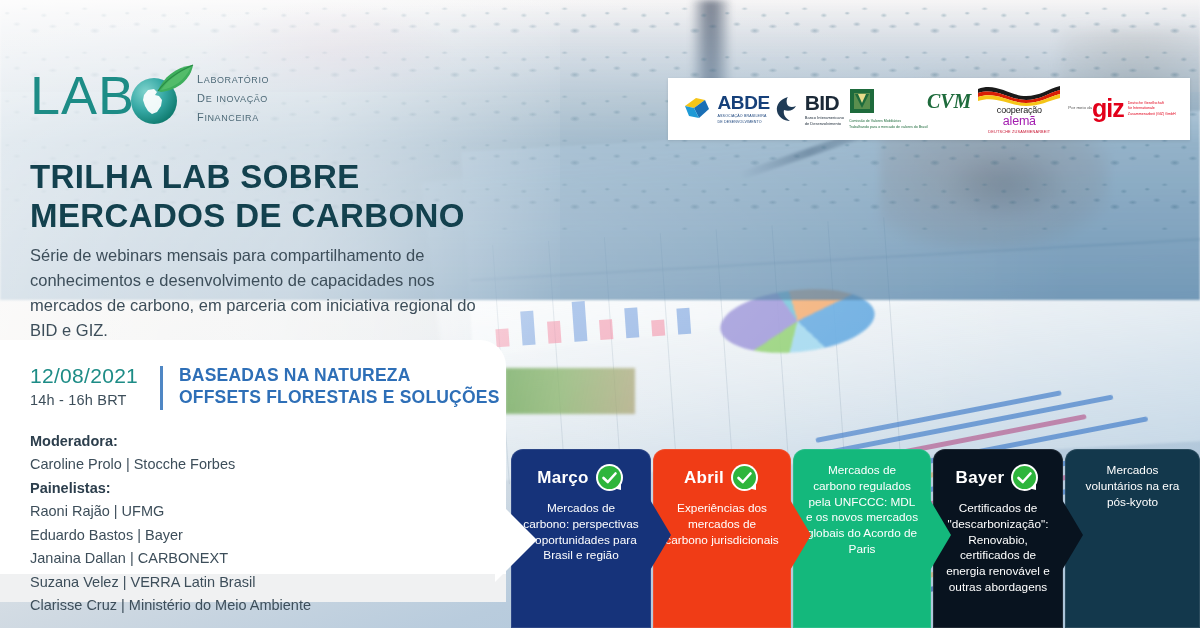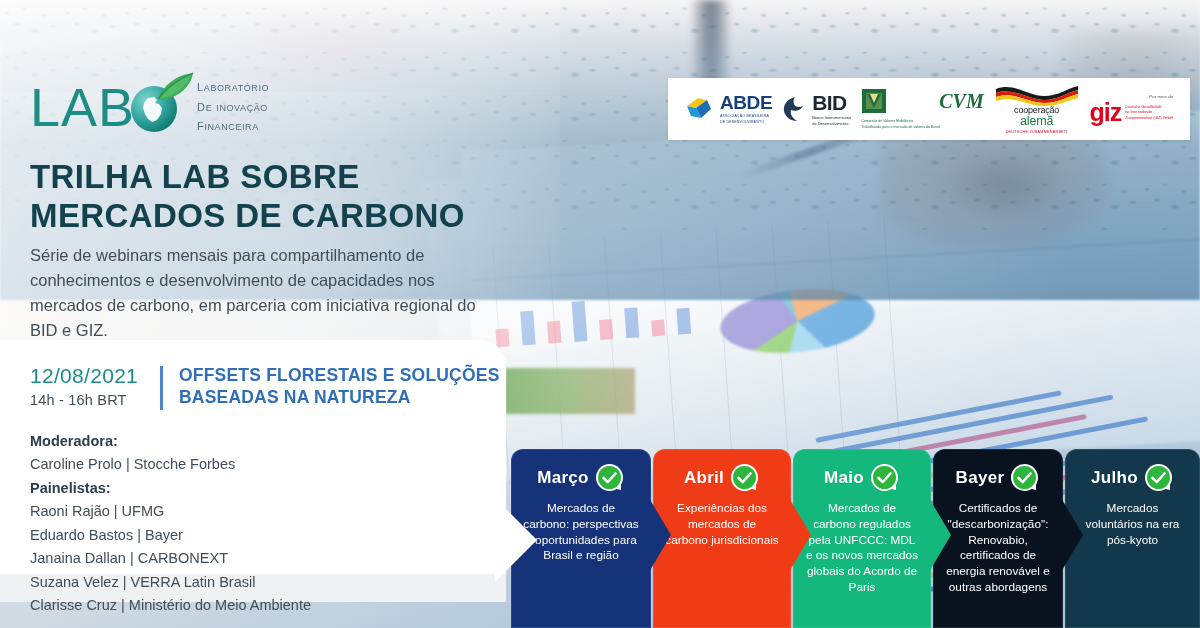--- a/index.html
+++ b/index.html
@@ -137,21 +137,21 @@
     inset: 0;
     background: radial-gradient(ellipse at 30% 40%, rgba(255,255,255,.35), rgba(255,255,255,0) 60%);
   }
   
   .bg-leftfade {
     top: 0; left: 0; width: 560px; height: 360px;
     background: linear-gradient(100deg, rgba(255,255,255,.72) 0%, rgba(255,255,255,.48) 55%, rgba(255,255,255,0) 100%);
   }
 
   
-  .logo-block { position: absolute; left: 30px; top: 68px; display: flex; align-items: flex-end; height: 66px; }
+  .logo-block { position: absolute; left: 30px; top: 68px; display: flex; align-items: flex-start; height: 66px; }
   .logo-lab {
     font-family: "Liberation Sans", sans-serif;
     font-size: 54px; font-weight: 400; letter-spacing: 1px;
     color: #1d8c86; line-height: 1;
   }
   .logo-globe { position: relative; width: 58px; height: 58px; margin-left: -6px; }
   .logo-globe .sphere {
     position: absolute; left: 2px; top: 10px; width: 46px; height: 46px; border-radius: 50%;
     background: radial-gradient(circle at 32% 30%, #7fd3cd 0%, #35a8a4 42%, #0f7a6e 78%, #0a5f56 100%);
   }
@@ -188,24 +188,24 @@
 
   .cvm { gap: 4px; flex-direction: column; align-items: flex-start; }
   .cvm .row { display: flex; align-items: center; gap: 4px; }
   .cvm .mark { width: 26px; height: 26px; }
   .cvm .big { font-size: 20px; font-style: italic; font-weight: bold; color: #1e6b3c; font-family: "Liberation Serif", serif; line-height: 1; margin-left: 48px; }
   .cvm .sub { font-size: 3.6px; color: #1e6b3c; line-height: 1.6; margin-top: 1px; }
 
   .coop { flex-direction: column; align-items: center; gap: 0; }
   .coop .flag { width: 86px; height: 22px; }
   .coop .l1 { font-size: 9px; color: #1b1b1b; line-height: 1.05; letter-spacing: -.2px; }
-  .coop .l2 { font-size: 12.5px; color: #15803d; line-height: 1.05; letter-spacing: -.2px; }
+  .coop .l2 { font-size: 12.5px; color: #a21caf; line-height: 1.05; letter-spacing: -.2px; }
   .coop .l3 { font-size: 3.8px; color: #c8102e; letter-spacing: .2px; margin-top: 2px; }
 
-  .giz { flex-direction: column; align-items: flex-end; }
+  .giz { align-items: center; }
   .giz .pre { font-size: 4.4px; color: #555; margin-bottom: 3px; margin-left: 1px; }
   .giz .row { display: flex; align-items: center; gap: 4px; }
   .giz .big { font-size: 25px; font-weight: bold; color: #e2001a; line-height: .85; letter-spacing: -1px; }
   .giz .sub { font-size: 3.6px; color: #e2001a; line-height: 1.55; }
 
   
   .headline {
     position: absolute; left: 30px; top: 158px; width: 540px;
     font-size: 33px; font-weight: bold; color: #13414e;
     letter-spacing: .4px; line-height: 1.17;
@@ -419,22 +419,22 @@
     <div class="bottom-strip"></div>
   </div>
 
   <div class="date-row">
     <div class="date-col">
       <div class="date-main">12/08/2021</div>
       <div class="date-time">14h - 16h BRT</div>
     </div>
     <div class="date-div"></div>
     <div class="session-title">
+      <div>BASEADAS NA NATUREZA</div>
       <div>OFFSETS FLORESTAIS E SOLUÇÕES</div>
-      <div>BASEADAS NA NATUREZA</div>
     </div>
   </div>
 
   <div class="people">
     <div class="hd">Moderadora:</div>
     <div class="ln">Caroline Prolo | Stocche Forbes</div>
     <div class="hd">Painelistas:</div>
     <div class="ln">Raoni Rajão | UFMG</div>
     <div class="ln">Eduardo Bastos | Bayer</div>
     <div class="ln">Janaina Dallan | CARBONEXT</div>
@@ -463,54 +463,36 @@
   <path d="M26 17 L26 27 L18 25 Z" fill="#ffffff"></path>
   <circle cx="14.5" cy="14.5" r="13.5" fill="#ffffff"></circle>
   <circle cx="14.5" cy="14.5" r="11.5" fill="#2eb53c"></circle>
   <path d="M8.5 15 L12.8 19 L20.5 10.5" stroke="#ffffff" stroke-width="2.6" fill="none" stroke-linecap="round" stroke-linejoin="round"></path>
 </svg>
         </div>
         <div class="mdesc">Experiências dos mercados de carbono jurisdicionais</div>
       </div>
       <div class="arrow" style="left: 789px; background: rgb(240, 60, 22);"></div>
       <div class="mcard" style="left: 793px; width: 138px; background: rgb(20, 184, 124);">
-        <div class="mhead">
-          <span class="mname">Maio</span>
-          <svg class="check" viewBox="0 0 30 30">
-  <path d="M26 17 L26 27 L18 25 Z" fill="#ffffff"></path>
-  <circle cx="14.5" cy="14.5" r="13.5" fill="#ffffff"></circle>
-  <circle cx="14.5" cy="14.5" r="11.5" fill="#2eb53c"></circle>
-  <path d="M8.5 15 L12.8 19 L20.5 10.5" stroke="#ffffff" stroke-width="2.6" fill="none" stroke-linecap="round" stroke-linejoin="round"></path>
-</svg>
-        </div>
         <div class="mdesc">Mercados de carbono regulados pela UNFCCC: MDL e os novos mercados globais do Acordo de Paris</div>
       </div>
       <div class="arrow" style="left: 929px; background: rgb(20, 184, 124);"></div>
       <div class="mcard" style="left: 933px; width: 130px; background: rgb(8, 19, 31);">
         <div class="mhead">
           <span class="mname">Bayer</span>
           <svg class="check" viewBox="0 0 30 30">
   <path d="M26 17 L26 27 L18 25 Z" fill="#ffffff"></path>
   <circle cx="14.5" cy="14.5" r="13.5" fill="#ffffff"></circle>
   <circle cx="14.5" cy="14.5" r="11.5" fill="#2eb53c"></circle>
   <path d="M8.5 15 L12.8 19 L20.5 10.5" stroke="#ffffff" stroke-width="2.6" fill="none" stroke-linecap="round" stroke-linejoin="round"></path>
 </svg>
         </div>
         <div class="mdesc">Certificados de "descarbonização": Renovabio, certificados de energia renovável e outras abordagens</div>
       </div>
       <div class="arrow" style="left: 1061px; background: rgb(8, 19, 31);"></div>
       <div class="mcard" style="left: 1065px; width: 135px; background: rgb(19, 56, 76);">
-        <div class="mhead">
-          <span class="mname">Julho</span>
-          <svg class="check" viewBox="0 0 30 30">
-  <path d="M26 17 L26 27 L18 25 Z" fill="#ffffff"></path>
-  <circle cx="14.5" cy="14.5" r="13.5" fill="#ffffff"></circle>
-  <circle cx="14.5" cy="14.5" r="11.5" fill="#2eb53c"></circle>
-  <path d="M8.5 15 L12.8 19 L20.5 10.5" stroke="#ffffff" stroke-width="2.6" fill="none" stroke-linecap="round" stroke-linejoin="round"></path>
-</svg>
-        </div>
         <div class="mdesc">Mercados voluntários na era pós-kyoto</div>
       </div>
     </div>
 
   <div class="notch"></div>
 
 </div>
 
 </body></html>

